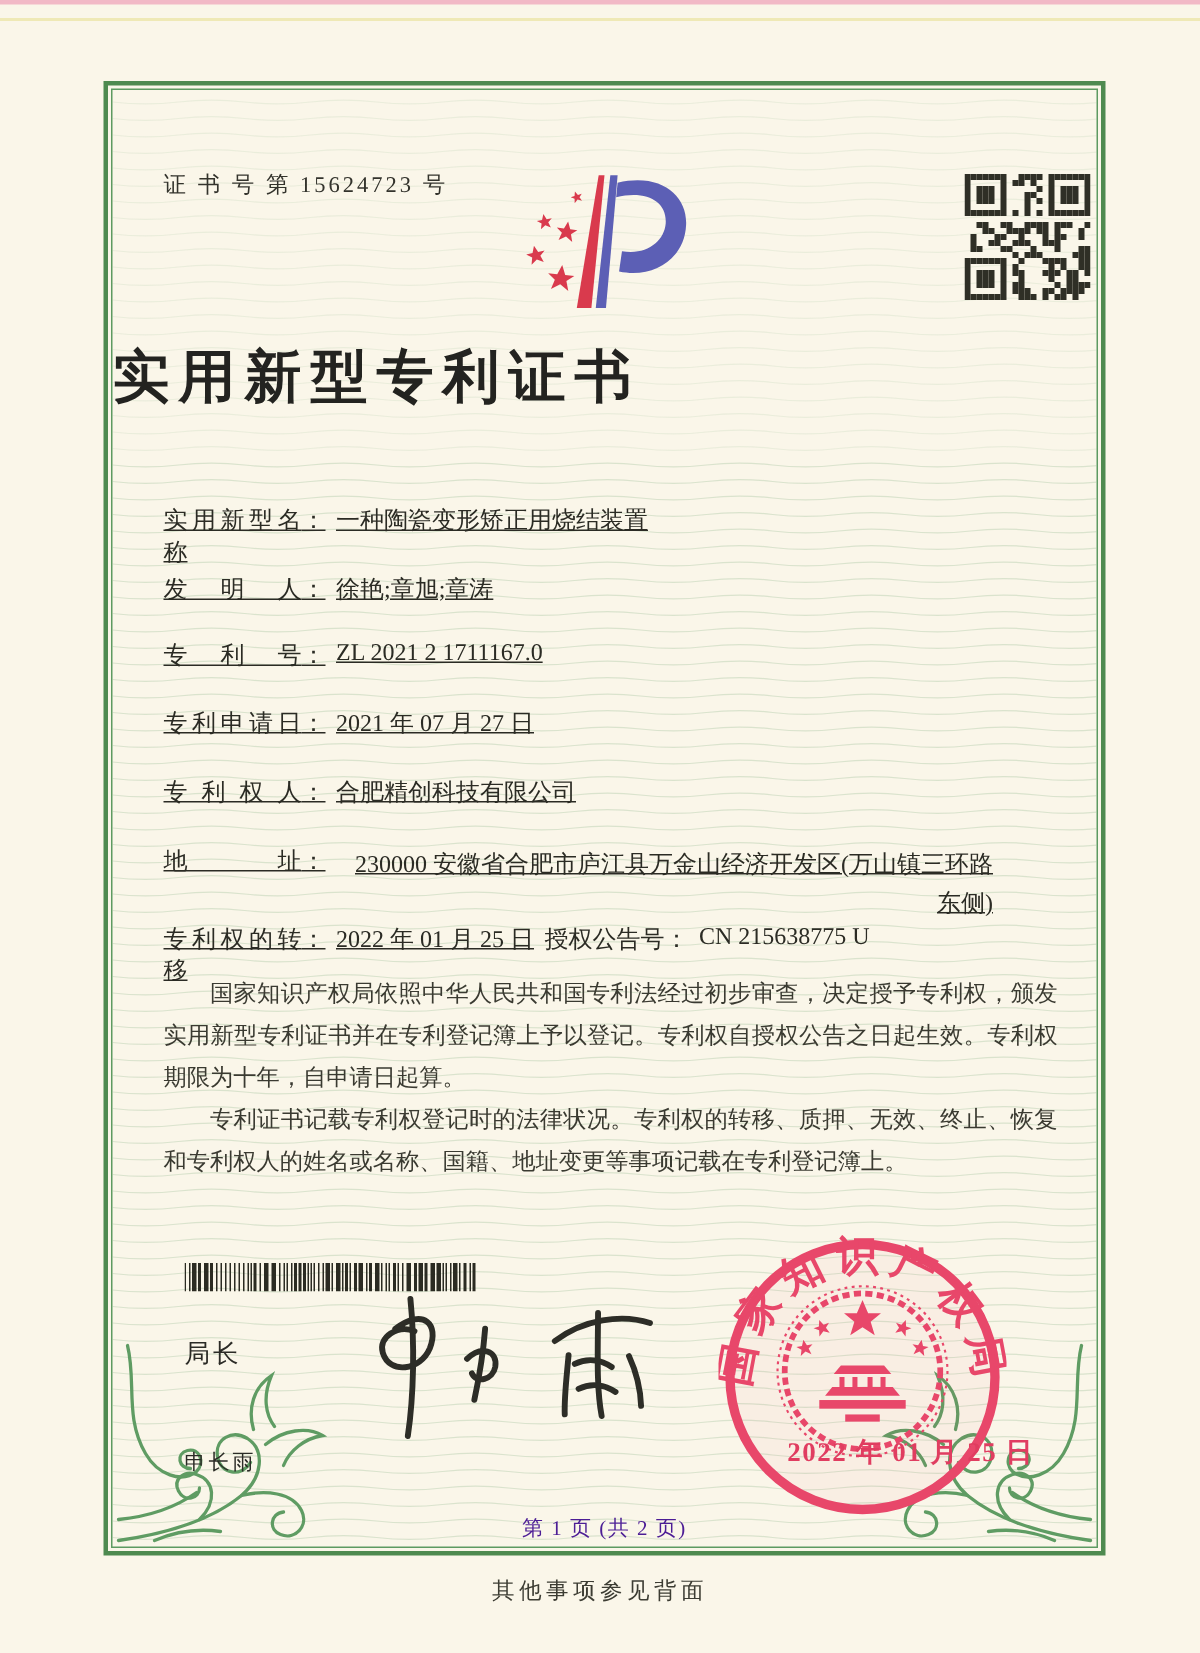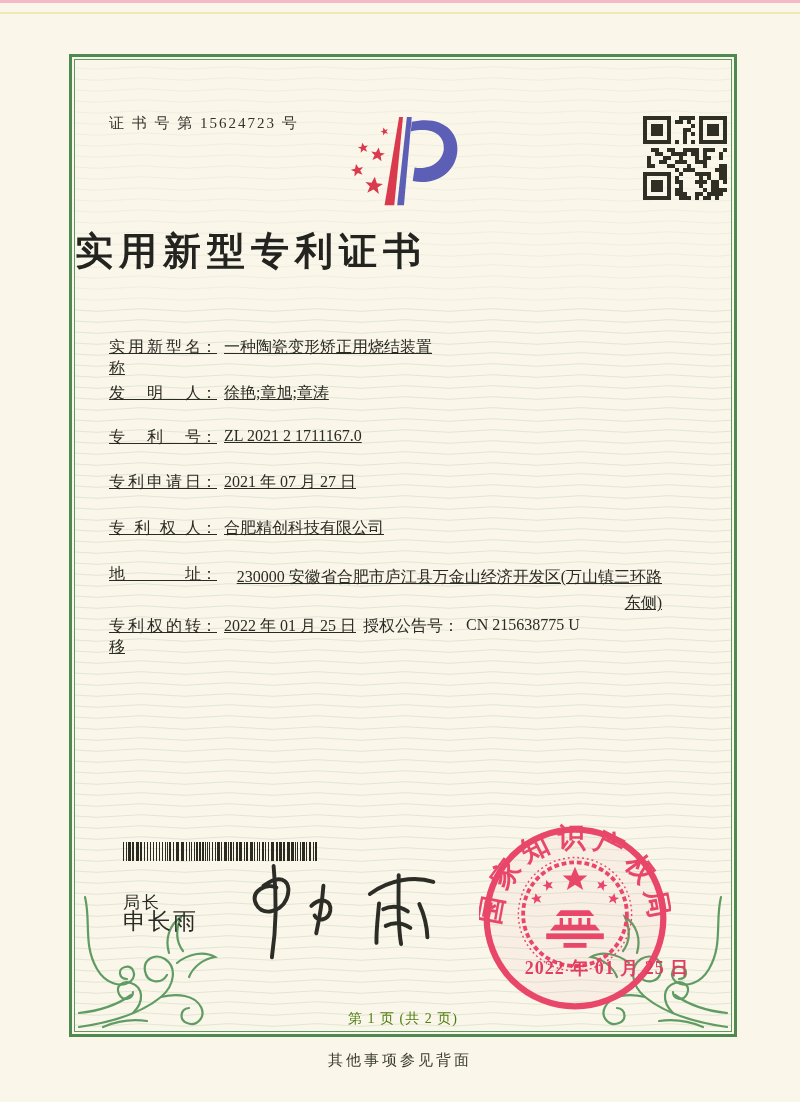--- a/index.html
+++ b/index.html
@@ -62,33 +62,33 @@
   .paras {
     position:absolute; left:34px; right:26px; top:589px;
     font-size:15.5px; line-height:28px; color:#3a3a31;
     text-align:justify;
   }
   .paras p { text-indent:2em; margin:0; }
 
   .barcode { position:absolute; left:48px; top:782px; width:200px; height:19px; }
 
   .sig-role { position:absolute; left:48px; top:831px; font-size:17px; letter-spacing:2px; }
-  .sig-name { position:absolute; left:48px; top:846px; font-size:23px; letter-spacing:2px;font-family:Liberation Serif, serif; }
+  .sig-name { position:absolute; left:48px; top:906px; font-size:14px; letter-spacing:2px;font-family:Liberation Serif, serif; }
   .sig-script { position:absolute; left:152px; top:792px; width:216px; height:112px; transform:rotate(-2deg); }
 
   .seal { position:absolute; left:404px; top:762px; width:192px; height:192px; z-index:3; }
   .seal-date {
     position:absolute; left:418px; top:896px; width:228px; z-index:4;
     color:#e03d60; font-size:18px; font-weight:bold; letter-spacing:1px;
     text-align:center; white-space:nowrap;
   }
 
   .page-info {
     position:absolute; left:0; width:100%; top:950px;
-    text-align:center; font-size:14px; letter-spacing:1px; color:#4d7c0f;
+    text-align:center; font-size:14px; letter-spacing:1px; color:#4c1d95;
   }
   .back-note {
     position:absolute; top:1051px; left:0; width:100%;
     text-align:center; font-size:15px; letter-spacing:3px; color:#3c3c33;
   }
 </style>
 </head>
 <body>
 
 <div class="scan-line-pink"></div>
@@ -489,20 +489,24 @@
         <span class="flabel">专利权的转移</span>
           <span class="fcolon">：</span>
           <span class="fvalue">2022 年 01 月 25 日</span>
         <span class="fgroup2">
           <span class="flabel">授权公告号</span>
             <span class="fcolon">：</span>
             <span class="fvalue">CN 215638775 U</span>
         </span>
       </div>
 
+      <div class="paras">
+        <p>国家知识产权局依照中华人民共和国专利法经过初步审查，决定授予专利权，颁发实用新型专利证书并在专利登记簿上予以登记。专利权自授权公告之日起生效。专利权期限为十年，自申请日起算。</p>
+        <p>专利证书记载专利权登记时的法律状况。专利权的转移、质押、无效、终止、恢复和专利权人的姓名或名称、国籍、地址变更等事项记载在专利登记簿上。</p>
+      </div>
 
       <svg class="barcode" viewBox="0 0 200 19" preserveAspectRatio="none" xmlns="http://www.w3.org/2000/svg">
         <g id="barcode-bars">
             <rect x="0" y="0" width="1" height="19" fill="#2b2b22"></rect>
             <rect x="3" y="0" width="1" height="19" fill="#2b2b22"></rect>
             <rect x="5" y="0" width="3" height="19" fill="#2b2b22"></rect>
             <rect x="9" y="0" width="2" height="19" fill="#2b2b22"></rect>
             <rect x="13" y="0" width="3" height="19" fill="#2b2b22"></rect>
             <rect x="17" y="0" width="2" height="19" fill="#2b2b22"></rect>
             <rect x="21" y="0" width="1" height="19" fill="#2b2b22"></rect>

